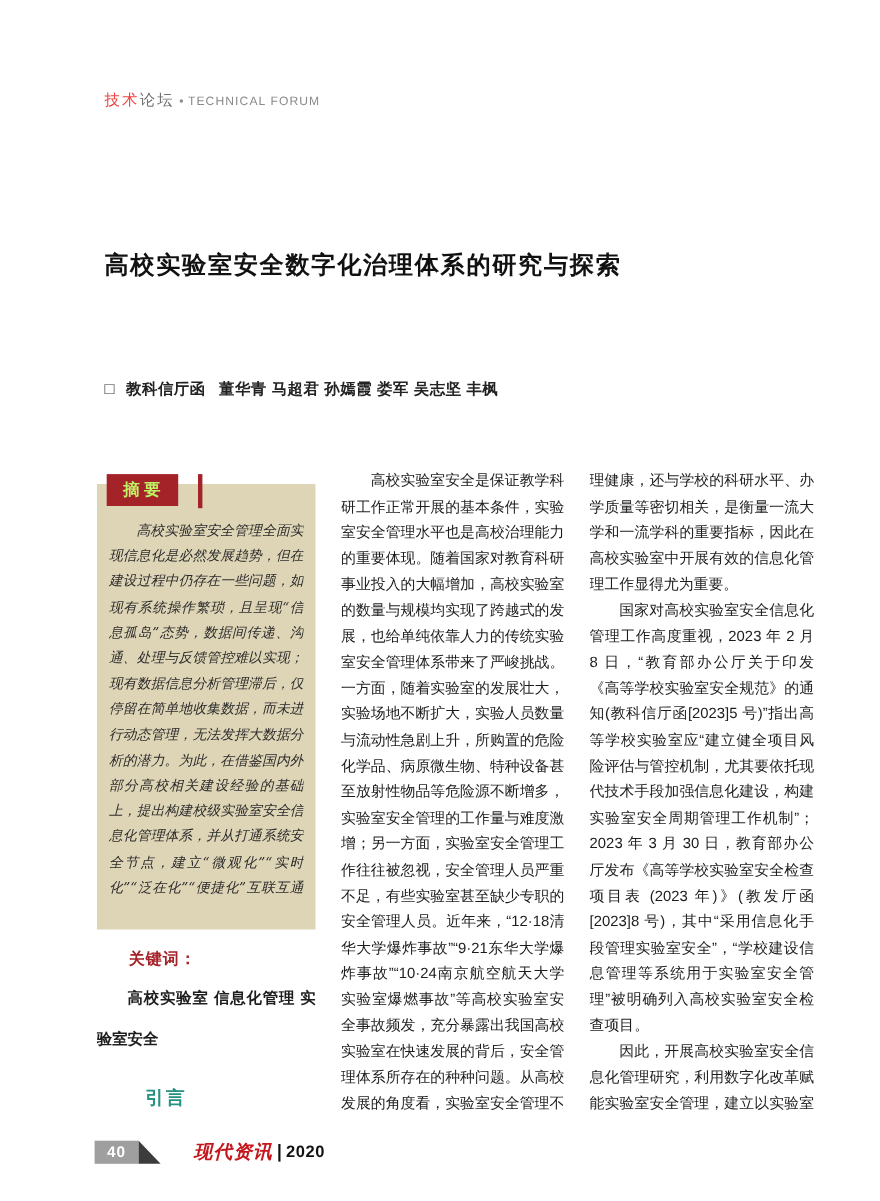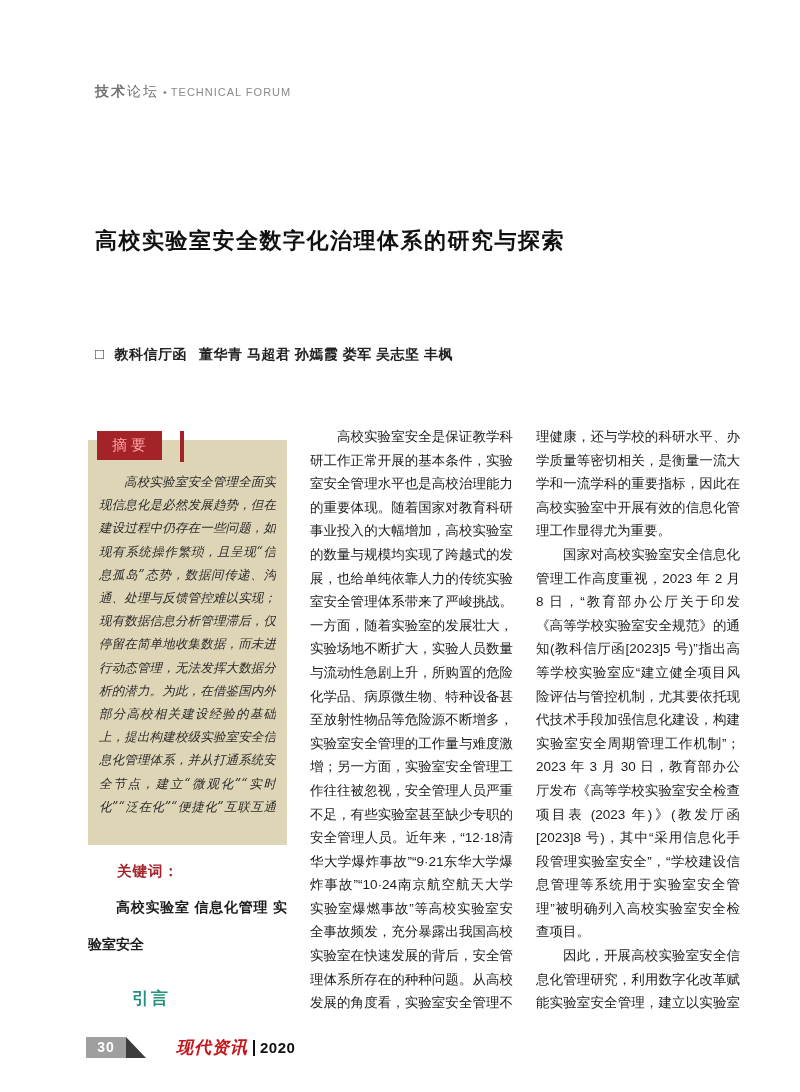--- a/index.html
+++ b/index.html
@@ -5,21 +5,21 @@
   html,body{margin:0;padding:0;}
   body{
     width:800px;height:1092px;background:#ffffff;position:relative;
     font-family:"Liberation Sans", sans-serif;color:#1d1d1d;
     -webkit-font-smoothing:antialiased;
   }
   .page{position:absolute;inset:0;overflow:hidden;}
 
   
   .hdr{position:absolute;left:95px;top:82px;white-space:nowrap;}
-  .hdr .cn-b{font-size:14px;font-weight:bold;color:#737373;letter-spacing:2px;}
+  .hdr .cn-b{font-size:14px;font-weight:normal;color:#ef4444;letter-spacing:2px;}
   .hdr .cn-r{font-size:14px;color:#6f6f6f;letter-spacing:2px;}
   .hdr .dot{font-size:11px;color:#8a8a8a;margin:0 4px;}
   .hdr .en{font-size:11px;color:#8a8a8a;letter-spacing:1px;}
 
   
   .title{position:absolute;left:95px;top:226px;margin:0;font-size:22px;
     font-weight:bold;color:#111;letter-spacing:1.5px;text-align:right;}
   .authors{position:absolute;left:95px;top:345px;font-size:14px;font-weight:600;
     color:#222;letter-spacing:0.5px;}
   .authors .marker{font-weight:400;margin-right:10px;font-size:15px;color:#333;}
@@ -29,22 +29,22 @@
   .cols{position:absolute;left:88px;top:425px;width:652px;height:592px;
     display:flex;gap:23px;}
   .col{overflow:hidden;}
   .col-left{width:199px;position:relative;}
   .col-mid{width:203px;height:592px;}
   .col-right{width:204px;height:592px;}
 
   
   .abs-box{position:relative;background:#ded4b6;margin-top:15px;
     padding:30px 11px 18px 11px;height:357px;}
-  .abs-label{position:absolute;top:-9px;left:9px;background:#a42328;color:#fca5a5;
-    font-size:15px;font-weight:normal;letter-spacing:4px;padding:5px 12px 5px 15px;}
+  .abs-label{position:absolute;top:-9px;left:9px;background:#a42328;color:#bef264;
+    font-size:15px;font-weight:bold;letter-spacing:4px;padding:5px 12px 5px 15px;}
   .abs-bar{position:absolute;top:-9px;left:92px;width:4px;height:31px;background:#a42328;}
   .abs-text{margin:0;font-family:"DejaVu Serif", serif;font-style:italic;
     font-size:12.5px;line-height:23.2px;text-align:justify;text-indent:2em;
     color:#2b2b2b;max-height:348px;overflow:hidden;}
 
   
   .kw{margin-top:17px;}
   .kw-label{color:#a42328;font-weight:bold;font-size:14.5px;text-indent:2em;
     letter-spacing:1px;}
   .kw-text{margin:8px 0 0 0;font-size:14px;font-weight:600;line-height:37px;
@@ -105,20 +105,20 @@
 
     <div class="col col-right">
       <p class="body-p">理健康，还与学校的科研水平、办学质量等密切相关，是衡量一流大学和一流学科的重要指标，因此在高校实验室中开展有效的信息化管理工作显得尤为重要。</p>
       <p class="body-p indent">国家对高校实验室安全信息化管理工作高度重视，2023 年 2 月 8 日，“教育部办公厅关于印发《高等学校实验室安全规范》的通知(教科信厅函[2023]5 号)”指出高等学校实验室应“建立健全项目风险评估与管控机制，尤其要依托现代技术手段加强信息化建设，构建实验室安全周期管理工作机制”；2023 年 3 月 30 日，教育部办公厅发布《高等学校实验室安全检查项目表 (2023 年)》(教发厅函[2023]8 号)，其中“采用信息化手段管理实验室安全”，“学校建设信息管理等系统用于实验室安全管理”被明确列入高校实验室安全检查项目。</p>
       <p class="body-p indent">因此，开展高校实验室安全信息化管理研究，利用数字化改革赋能实验室安全管理，建立以实验室为对象的人、机(物)、环(境)全面协同的数字化智慧治理平台，加强“人防 － 物防</p>
     </div>
 
   </div>
 
   <div class="ftr">
-    <span class="pg-box">30</span>
+    <span class="pg-box">40</span>
     <span class="pg-tri"></span>
     <span class="j-name">现代资讯</span>
     <span class="j-sep"></span>
     <span class="j-year">2020</span>
   </div>
 
 </div>
 
 </body></html>

